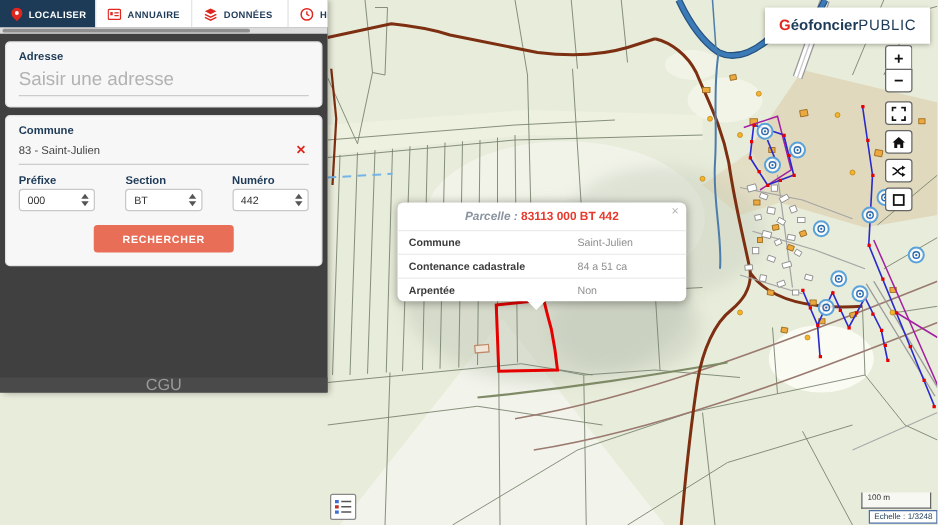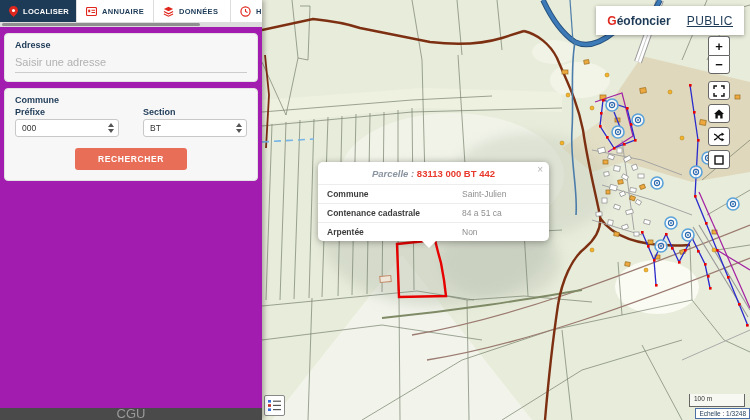--- a/index.html
+++ b/index.html
@@ -7,21 +7,21 @@
   #stage { position:relative; width:750px; height:420px; overflow:hidden; }
 
   
   #map-area { position:absolute; left:262px; top:0; width:488px; height:420px; background:#e8ecda; }
   #map-svg { position:absolute; left:0; top:0; }
 
   
   .logo-box { position:absolute; top:6px; right:6px; background:#fff; padding:5px 11px 6px; box-shadow:0 1px 4px rgba(0,0,0,.35); white-space:nowrap; z-index:5; }
   .logo-box .g { color:#e0271e; font-weight:bold; font-size:12px; }
   .logo-box .name { color:#1d3a57; font-weight:bold; font-size:12px; }
-  .logo-box .pub { color:#1d3a57; font-size:12px; margin-left:16px; letter-spacing:.5px;text-decoration:underline; }
+  .logo-box .pub { color:#1d3a57; font-size:12px; margin-left:0; letter-spacing:.5px; }
 
   
   #map-controls { position:absolute; right:20px; top:36px; width:22px; z-index:5; }
   .ctrl { width:22px; height:19px; background:#fff; border:1px solid #666; border-radius:3px; display:flex; align-items:center; justify-content:center; font-size:13px; font-weight:bold; color:#111; cursor:pointer; margin-bottom:4px; line-height:1; }
   .ctrl.top { border-radius:3px 3px 0 0; margin-bottom:0; border-bottom:none; }
   .ctrl.bot { border-radius:0 0 3px 3px; margin-bottom:7px; }
   .ctrl svg { display:block; }
 
   
   #parcel-popup { position:absolute; left:56px; top:162px; width:231px; background:#fff; border-radius:5px; box-shadow:0 1px 7px rgba(0,0,0,.35); z-index:6; font-size:8.5px; }
@@ -35,31 +35,31 @@
   #popup-arrow { position:absolute; left:103px; bottom:-7px; width:0; height:0; border-left:8px solid transparent; border-right:8px solid transparent; border-top:8px solid #fff; }
 
   
   #scale-bar { position:absolute; right:5px; bottom:13px; width:56px; z-index:5; background:rgba(255,255,255,.65); border:1px solid #666; border-top:none; height:13px; font-size:6.5px; color:#333; text-align:left; padding:1px 0 0 4px; }
   #scale-text { position:absolute; right:0; bottom:1px; z-index:5; background:rgba(255,255,255,.95); border:1px solid #4c6fa5; color:#1d3a57; font-size:6.5px; padding:1px 3px; }
 
   
   #legend-btn { position:absolute; left:2px; bottom:4px; width:21px; height:21px; background:#fff; border:1px solid #888; border-radius:2px; z-index:5; display:flex; align-items:center; justify-content:center; cursor:pointer; }
 
   
-  #sidebar { position:absolute; left:0; top:0; width:262px; height:420px; background:#a21caf; z-index:10; box-shadow:2px 0 5px rgba(0,0,0,.3); }
+  #sidebar { position:absolute; left:0; top:0; width:262px; height:314px; background:#404040; z-index:10; box-shadow:2px 0 5px rgba(0,0,0,.3); }
   #tabbar { display:flex; height:22px; width:262px; overflow:hidden; background:#fff; }
   .tab { flex:0 0 77px; display:flex; align-items:center; padding-left:9px; gap:5px; font-size:7.5px; font-weight:bold; color:#1d3a57; letter-spacing:.3px; border-right:1px solid #ddd; cursor:pointer; background:#fff; white-space:nowrap; }
   .tab.active { background:#1d3a57; color:#fff; }
   .tab svg { flex:0 0 auto; }
   #tab-scroll { height:5px; width:262px; background:#dcdcdc; position:relative; }
   #tab-scroll .thumb { position:absolute; left:2px; top:1px; height:3px; width:198px; background:#8f8f8f; border-radius:2px; }
 
   .panel { background:#f7f7f7; border:1px solid #e2e2e2; border-radius:4px; margin:6px 4px 0; padding:6px 10px 8px; }
   .flabel { font-size:9px; font-weight:bold; color:#1d3a57; margin-bottom:2px; }
-  .address-input { width:100%; border:none; border-bottom:1px solid #ccc; background:transparent; font-size:11px; color:#444; padding:3px 0 4px; outline:none; font-family:"Liberation Sans", sans-serif; }
+  .address-input { width:100%; border:none; border-bottom:1px solid #ccc; background:transparent; font-size:15px; color:#444; padding:3px 0 4px; outline:none; font-family:"Liberation Sans", sans-serif; }
   .address-input::placeholder { color:#b2b2b2; }
   .commune-row { display:flex; align-items:center; justify-content:space-between; border-bottom:1px solid #ccc; padding:3px 0 5px; margin-bottom:7px; }
   .commune-val { font-size:9px; color:#444; }
   .clear-x { color:#e0271e; font-weight:bold; font-size:10px; cursor:pointer; padding:0 2px; }
   .sel-row { display:flex; gap:24px; }
   .sel-col { flex:1; }
   .selbox { position:relative; height:18px; background:#fff; border:1px solid #c8c8c8; border-radius:3px; font-size:8.5px; color:#333; display:flex; align-items:center; padding-left:6px; cursor:pointer; }
   .stepper { position:absolute; right:4px; top:3px; display:flex; flex-direction:column; gap:2px; }
   .stepper i { display:block; width:0; height:0; border-left:3px solid transparent; border-right:3px solid transparent; }
   .stepper .up { border-bottom:4px solid #555; }
@@ -443,20 +443,24 @@
         <div class="thumb"></div>
       </div>
 
     <div class="panel">
       <div class="flabel">Adresse</div>
       <input class="address-input" type="text" placeholder="Saisir une adresse" style="">
     </div>
 
     <div class="panel">
       <div class="flabel">Commune</div>
+      <div class="commune-row">
+        <span class="commune-val">83 - Saint-Julien</span>
+        <span class="clear-x">✕</span>
+      </div>
       <div class="sel-row">
         <div class="sel-col">
           <div class="flabel">Préfixe</div>
           <div class="selbox">
             <span>000</span>
             <span class="stepper">
                 <i class="up"></i>
                 <i class="dn"></i>
               </span>
           </div>
@@ -464,19 +468,29 @@
         <div class="sel-col">
           <div class="flabel">Section</div>
           <div class="selbox">
             <span>BT</span>
             <span class="stepper">
                 <i class="up"></i>
                 <i class="dn"></i>
               </span>
           </div>
         </div>
+        <div class="sel-col">
+          <div class="flabel">Numéro</div>
+          <div class="selbox">
+            <span>442</span>
+            <span class="stepper">
+                <i class="up"></i>
+                <i class="dn"></i>
+              </span>
+          </div>
+        </div>
       </div>
       <button class="search-btn">RECHERCHER</button>
     </div>
 
     <div id="cgu-bar">CGU</div>
   </div>
 </div>
 
 </body></html>

